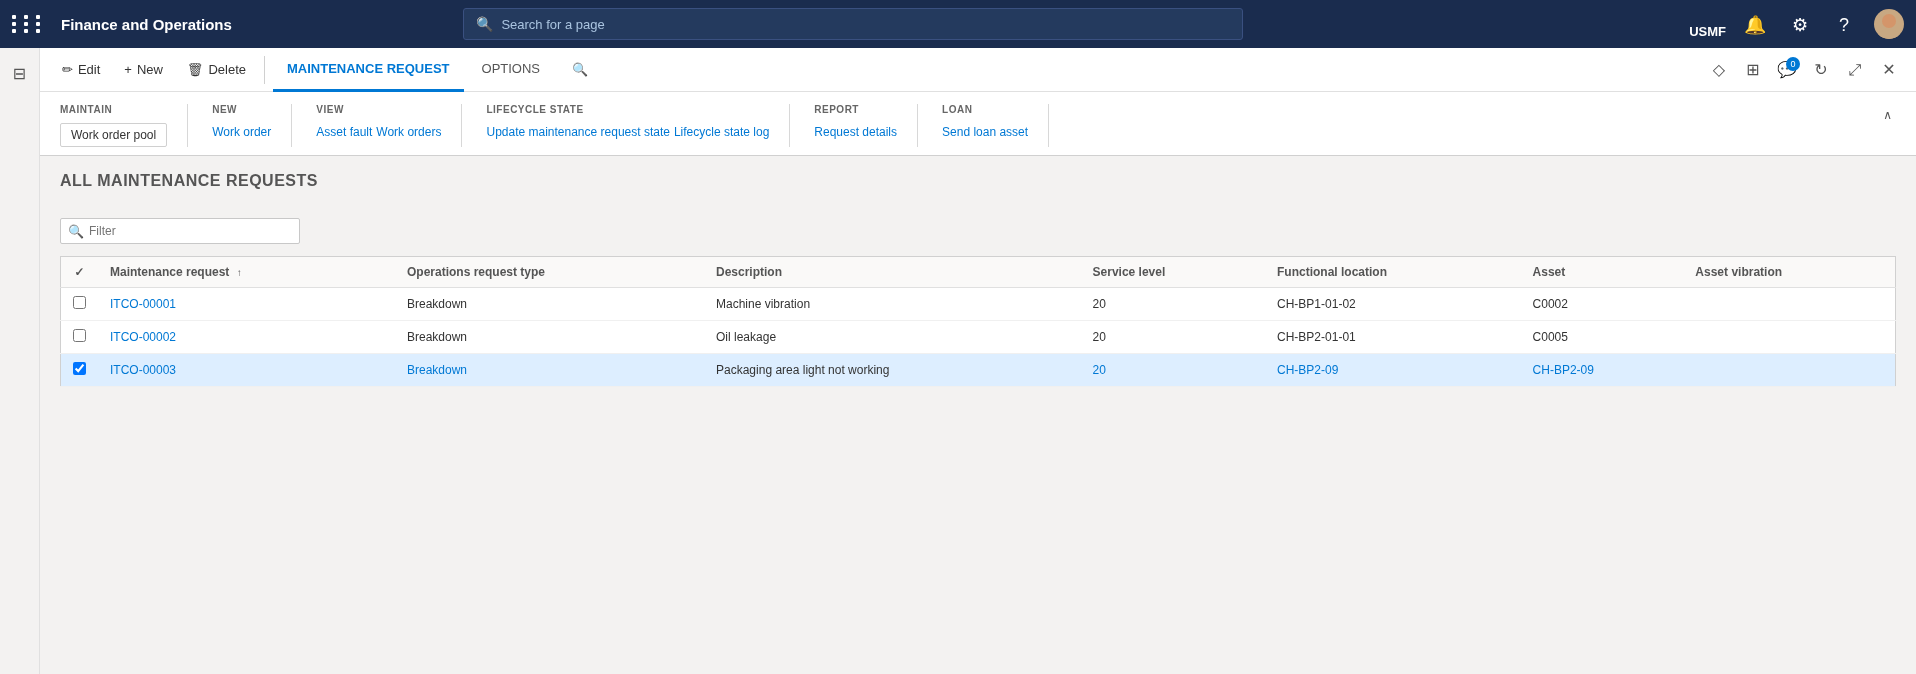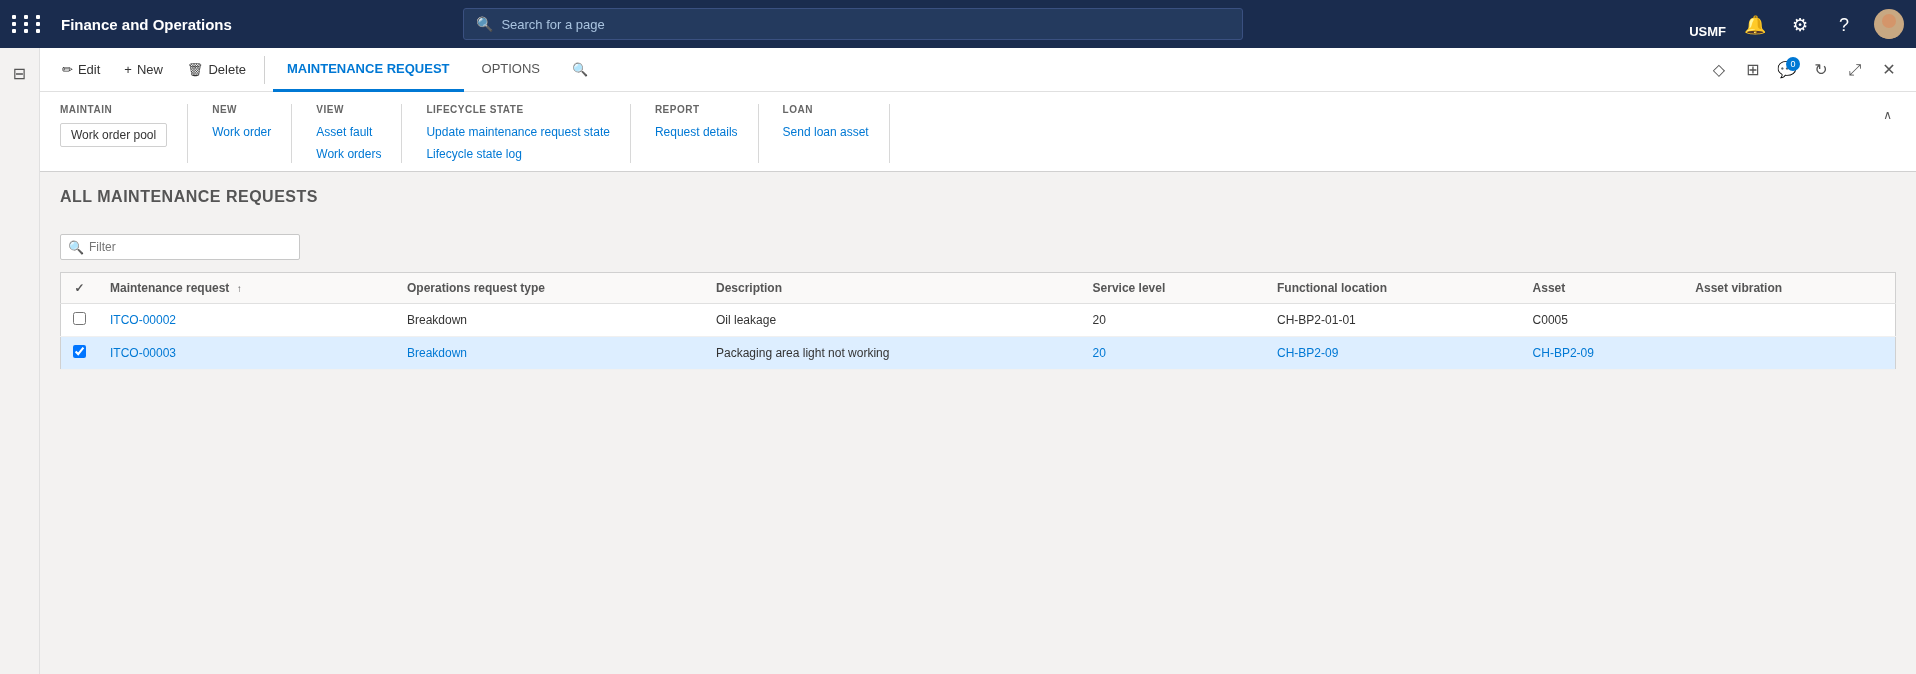--- a/index.html
+++ b/index.html
@@ -217,21 +217,21 @@
     }
     .ribbon-action-btn.outlined {
       border: 1px solid #d0d0d0;
       padding: 4px 10px;
       color: #333;
       border-radius: 2px;
       font-size: 12px;
     }
     .ribbon-group-col {
       display: flex;
-      flex-direction: column;
+      flex-direction: row;
       gap: 4px;
     }
     .collapse-btn {
       margin-left: auto;
       background: none;
       border: none;
       cursor: pointer;
       font-size: 12px;
       color: #555;
       align-self: flex-start;
@@ -526,20 +526,46 @@
             </th>
             <th>
               <span>Asset</span>
             </th>
             <th>
               <span>Asset vibration</span>
             </th>
           </tr>
         </thead>
         <tbody id="table-body">
+        <tr>
+    <td style="text-align:center;">
+      <input type="checkbox" style="cursor: pointer;">
+    </td>
+    <td>
+      <a class="link-cell" href="#" style="color:#0078d4;">ITCO-00001</a>
+    </td>
+    <td>
+      <span style="">Breakdown</span>
+    </td>
+    <td>
+      <span>Machine vibration</span>
+    </td>
+    <td>
+      <span style="">20</span>
+    </td>
+    <td>
+      <span style="">CH-BP1-01-02</span>
+    </td>
+    <td>
+      <span style="">C0002</span>
+    </td>
+    <td>
+      <span></span>
+    </td>
+  </tr>
             <tr>
     <td style="text-align:center;">
       <input type="checkbox" style="cursor: pointer;">
     </td>
     <td>
       <a class="link-cell" href="#" style="color:#0078d4;">ITCO-00002</a>
     </td>
     <td>
       <span style="">Breakdown</span>
     </td>

